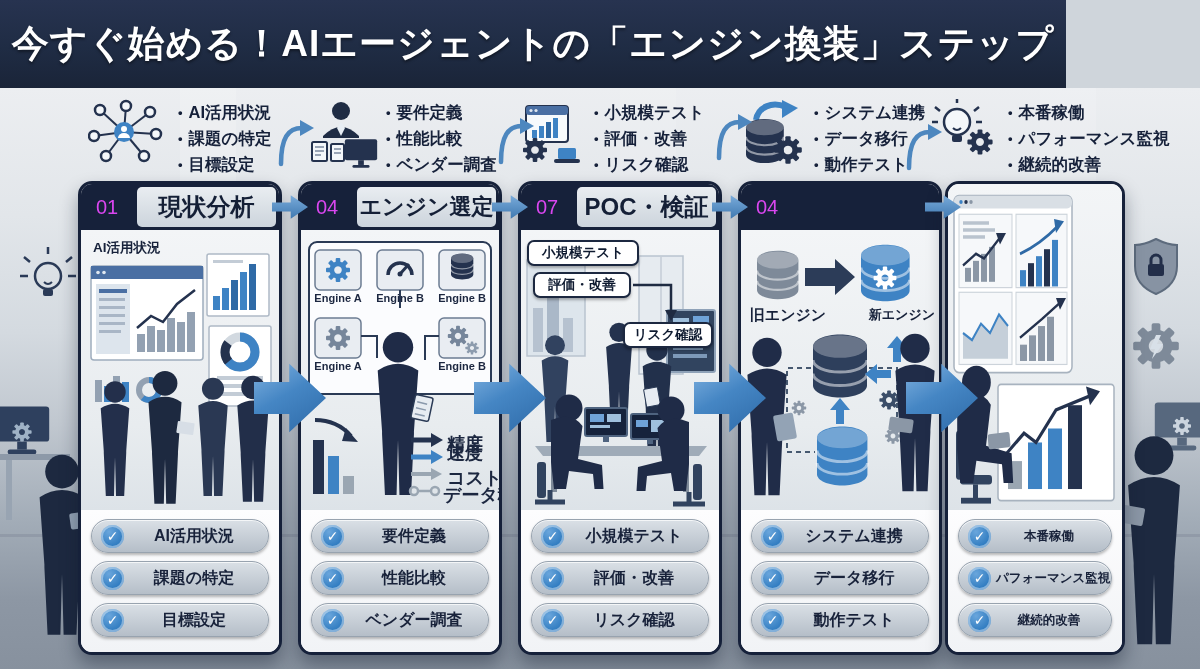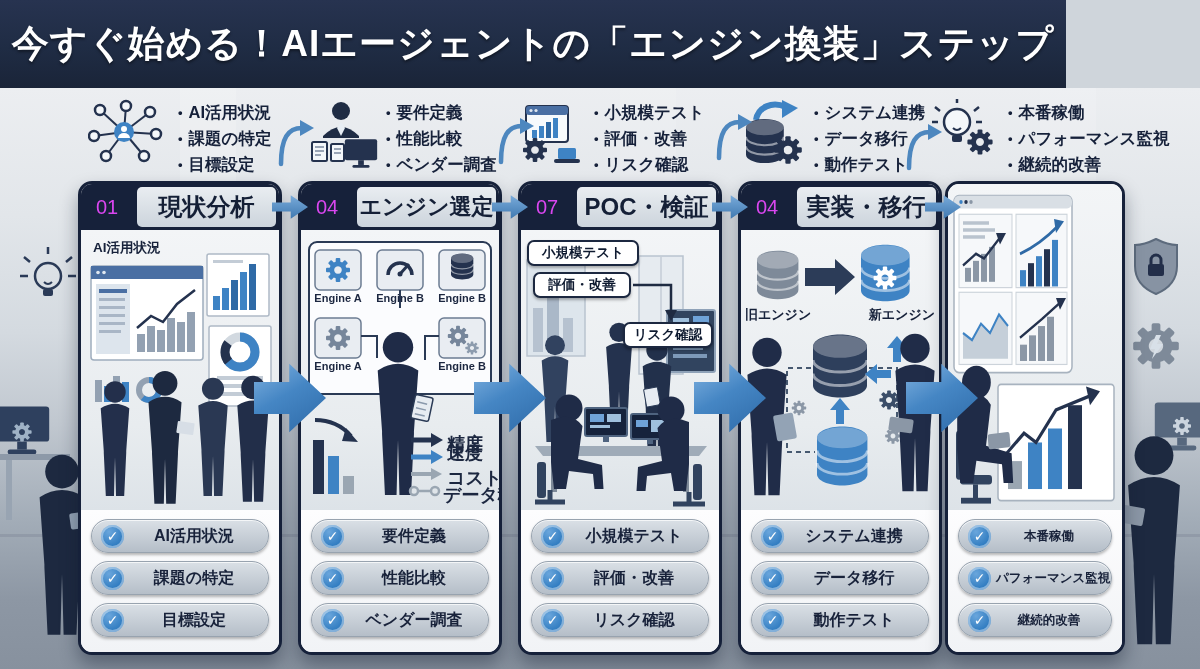--- a/index.html
+++ b/index.html
@@ -503,21 +503,20 @@
     <div class="pill">
       <span class="chk"></span>
       <span class="pill-label">リスク確認</span>
     </div>
   </div>
 </section>
 
 <section class="card" style="left:738px;width:204px">
   <div class="card-header">
     <div class="num">04</div>
-    <div class="ttl fs24">実装・移行</div>
   </div>
   <div class="scene">
     <svg class="fill" viewBox="0 0 198 280" preserveAspectRatio="none">
       <g>
         <use href="#d-db" transform="translate(16,22) scale(1.15)" fill="#7e8a99"></use>
         <polygon points="64,38 94,38 94,29 114,47 94,65 94,56 64,56" fill="#2c3c58"></polygon>
         <use href="#d-db" transform="translate(120,16) scale(1.35)" fill="#3e83c4"></use>
         <use href="#d-gear" transform="translate(144,48) scale(.95)" fill="#ffffff"></use>
       </g>
       <g>
@@ -531,21 +530,21 @@
         <use href="#d-gear" transform="translate(152,206) scale(.65)" fill="#8b97a6"></use>
         <use href="#d-gear" transform="translate(58,178) scale(.6)" fill="#8b97a6"></use>
       </g>
       <g>
         <use href="#d-person" transform="translate(26,268) scale(1.4)" fill="#202c48"></use>
         <rect x="34" y="184" width="20" height="26" rx="2" fill="#93a3b5" transform="rotate(-10 44 197)"></rect>
         <use href="#d-person" transform="translate(174,264) scale(1.4)" fill="#202c48"></use>
         <rect x="148" y="188" width="24" height="14" rx="2" fill="#8b97a6" transform="rotate(8 160 195)"></rect>
       </g>
     </svg>
-    <div class="scene-label" style="left:4px;top:76px;width:86px;text-align:left;font-size:13px">旧エンジン</div>
+    <div class="scene-label" style="left:4px;top:76px;width:86px;text-align:center;font-size:15px">旧エンジン</div>
     <div class="scene-label" style="left:110px;top:76px;width:84px;text-align:right;font-size:13px">新エンジン</div>
   </div>
   <div class="checks">
     <div class="pill">
       <span class="chk"></span>
       <span class="pill-label">システム連携</span>
     </div>
     <div class="pill">
       <span class="chk"></span>
       <span class="pill-label">データ移行</span>

